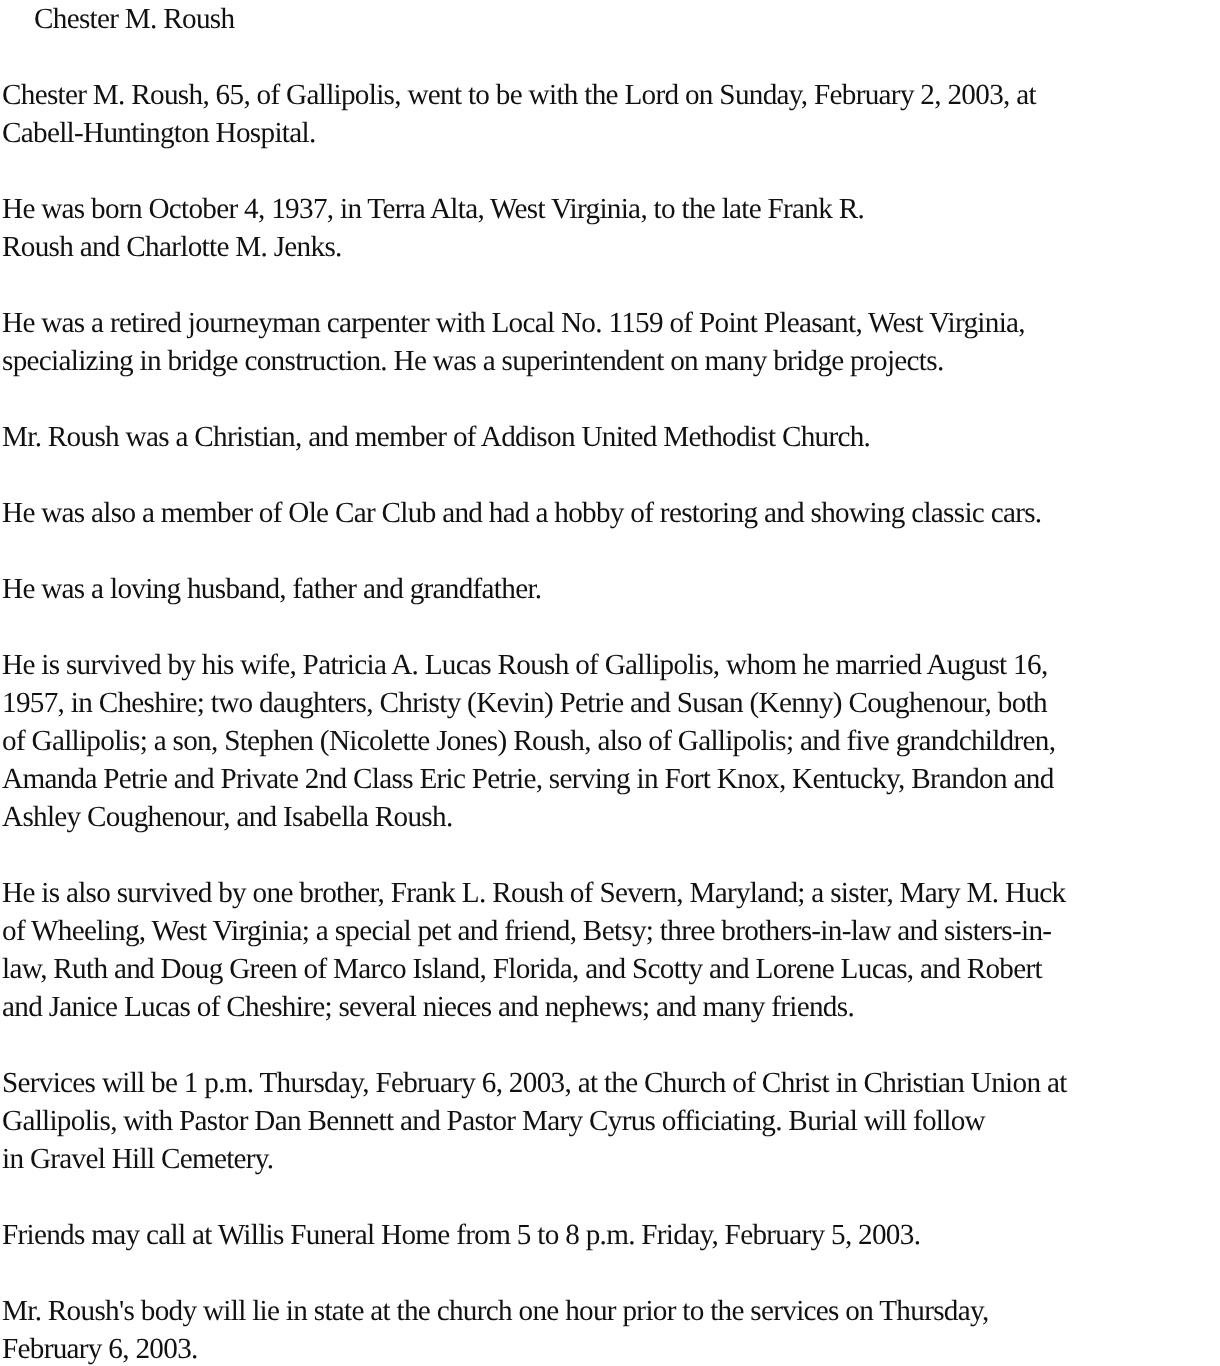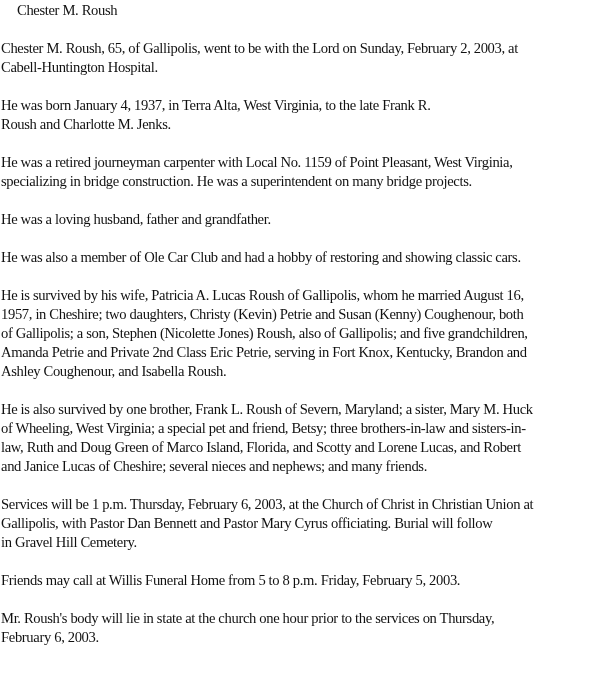--- a/index.html
+++ b/index.html
@@ -28,26 +28,27 @@
       margin: 0 0 19px 16px;
     }
   </style>
 </head>
 <body>
 
 <div class="page">
   <div class="title">Chester M. Roush</div>
   <p class="para">Chester M. Roush, 65, of Gallipolis, went to be with the Lord on Sunday, February 2, 2003, at
 Cabell-Huntington Hospital.</p>
-  <p class="para">He was born January 4, 1937, in Terra Alta, West Virginia, to the late Frank R.
+  <p class="para">He was born October 4, 1937, in Terra Alta, West Virginia, to the late Frank R.
 Roush and Charlotte M. Jenks.</p>
   <p class="para">He was a retired journeyman carpenter with Local No. 1159 of Point Pleasant, West Virginia,
 specializing in bridge construction. He was a superintendent on many bridge projects.</p>
+  <p class="para">Mr. Roush was a Christian, and member of Addison United Methodist Church.</p>
+  <p class="para">He was also a member of Ole Car Club and had a hobby of restoring and showing classic cars.</p>
   <p class="para">He was a loving husband, father and grandfather.</p>
-  <p class="para">He was also a member of Ole Car Club and had a hobby of restoring and showing classic cars.</p>
   <p class="para">He is survived by his wife, Patricia A. Lucas Roush of Gallipolis, whom he married August 16,
 1957, in Cheshire; two daughters, Christy (Kevin) Petrie and Susan (Kenny) Coughenour, both
 of Gallipolis; a son, Stephen (Nicolette Jones) Roush, also of Gallipolis; and five grandchildren,
 Amanda Petrie and Private 2nd Class Eric Petrie, serving in Fort Knox, Kentucky, Brandon and
 Ashley Coughenour, and Isabella Roush.</p>
   <p class="para">He is also survived by one brother, Frank L. Roush of Severn, Maryland; a sister, Mary M. Huck
 of Wheeling, West Virginia; a special pet and friend, Betsy; three brothers-in-law and sisters-in-
 law, Ruth and Doug Green of Marco Island, Florida, and Scotty and Lorene Lucas, and Robert
 and Janice Lucas of Cheshire; several nieces and nephews; and many friends.</p>
   <p class="para">Services will be 1 p.m. Thursday, February 6, 2003, at the Church of Christ in Christian Union at

